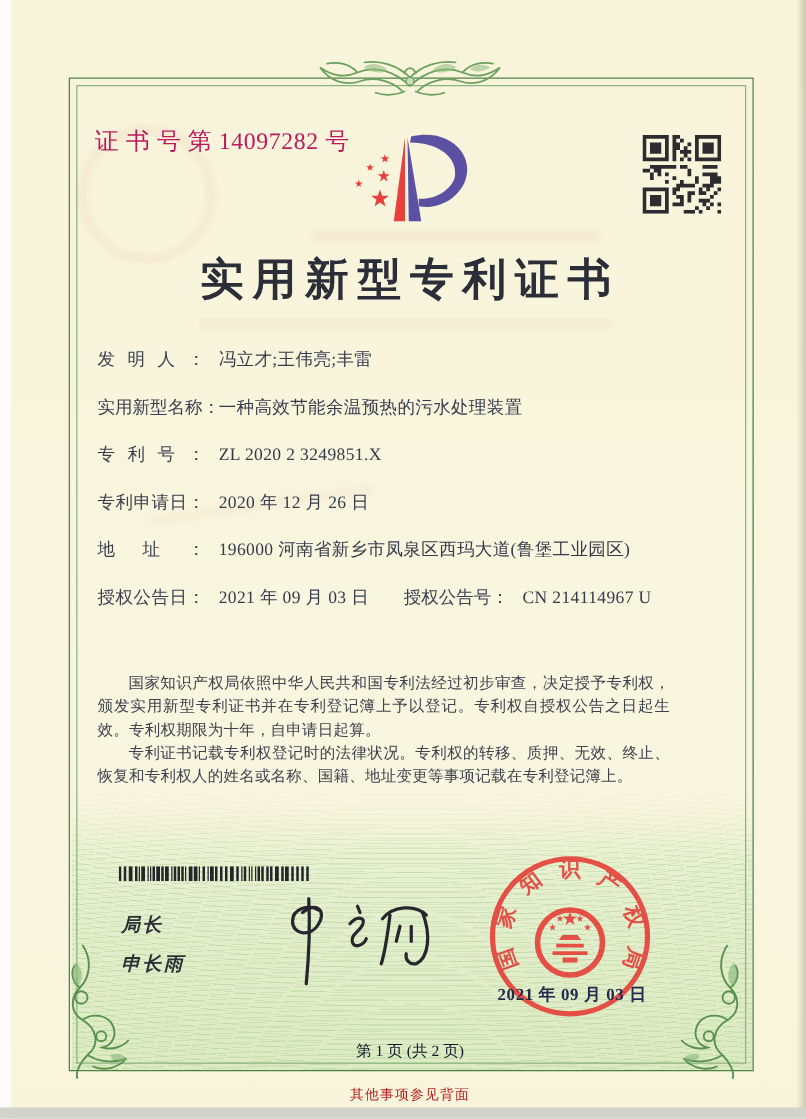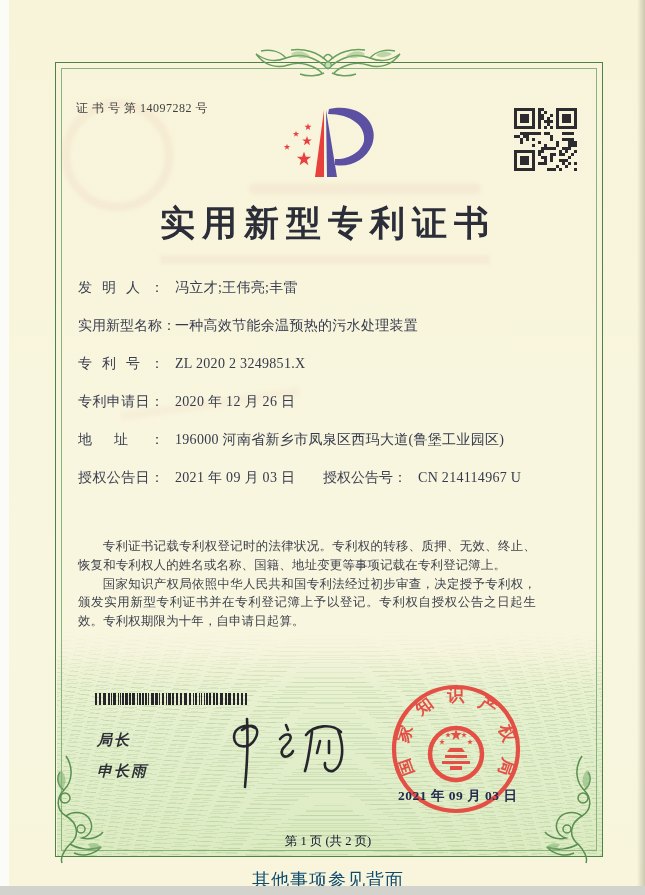--- a/index.html
+++ b/index.html
@@ -38,21 +38,21 @@
   .frame-outer{position:absolute;left:55px;top:62px;width:546px;height:793px;
     border:1.8px solid #4e8148;}
   .frame-inner{position:absolute;left:61px;top:68px;width:534px;height:781px;
     border:1px solid #8ab37d;}
   
   .ornament{position:absolute;}
   .orn-top{left:228px;top:42px;}
   .orn-bl{left:44px;top:752px;}
   .orn-br{left:540px;top:752px;transform:scaleX(-1);}
   
-  .cert-no{position:absolute;left:76px;top:100px;font-size:12px;color:#404040;letter-spacing:.5px;}
+  .cert-no{position:absolute;left:76px;top:100px;font-size:19px;color:#be185d;letter-spacing:.5px;}
   .logo{position:absolute;left:283px;top:97px;}
   .qr{position:absolute;left:514px;top:108px;}
   .title{position:absolute;left:55px;top:200px;width:546px;text-align:center;
     font-size:35px;font-weight:700;letter-spacing:7px;color:#2b2e38;}
   
   .fields{position:absolute;left:78px;top:279px;width:480px;font-size:14px;color:#363b4c;}
   .row{height:21px;margin-bottom:17px;white-space:nowrap;}
   .lbl{display:inline-block;width:86px;text-align:justify;text-align-last:justify;color:#3a3f50;}
   .val{margin-left:11px;letter-spacing:.3px;}
   .val-fixed{display:inline-block;width:148px;margin-left:11px;}
@@ -67,21 +67,21 @@
     font-size:15px;color:#2d3137;font-weight:600;font-style:italic;}
   .director .line{margin-bottom:12px;letter-spacing:2px;}
   .signature{position:absolute;left:202px;top:708px;}
   .seal{position:absolute;left:388px;top:681px;opacity:.92;}
   .seal-date{position:absolute;left:398px;top:787px;width:124px;font-size:13.5px;font-weight:700;
     color:#232a4e;letter-spacing:.5px;white-space:nowrap;}
   
   .page-info{position:absolute;left:55px;top:833px;width:546px;text-align:center;
     font-size:12.5px;color:#0f172a;}
   .back-note{position:absolute;left:55px;top:868px;width:546px;text-align:center;
-    font-size:18px;color:#0c4a6e;letter-spacing:1px;}
+    font-size:11px;color:#b91c1c;letter-spacing:1px;}
 </style>
 </head>
 <body>
 
 <div class="scan">
 
   <div class="paper"></div>
   <div class="bleed-circle"></div>
   <div class="bleed-row1"></div>
   <div class="bleed-row2"></div>
@@ -171,22 +171,22 @@
     </div>
     <div class="row">
       <span class="lbl">地址：</span><span class="val">196000 河南省新乡市凤泉区西玛大道(鲁堡工业园区)</span>
     </div>
     <div class="row">
       <span class="lbl">授权公告日：</span><span class="val val-fixed">2021 年 09 月 03 日</span><span class="lbl lbl2">授权公告号：</span><span class="val">CN 214114967 U</span>
     </div>
   </div>
 
   <div class="body-text">
+    <p>国家知识产权局依照中华人民共和国专利法经过初步审查，决定授予专利权，颁发实用新型专利证书并在专利登记簿上予以登记。专利权自授权公告之日起生效。专利权期限为十年，自申请日起算。</p>
     <p>专利证书记载专利权登记时的法律状况。专利权的转移、质押、无效、终止、恢复和专利权人的姓名或名称、国籍、地址变更等事项记载在专利登记簿上。</p>
-    <p>国家知识产权局依照中华人民共和国专利法经过初步审查，决定授予专利权，颁发实用新型专利证书并在专利登记簿上予以登记。专利权自授权公告之日起生效。专利权期限为十年，自申请日起算。</p>
   </div>
 
   <svg class="barcode" width="156" height="12" viewBox="0 0 156 12">
       <path d="M0,0h2v12h-2zM4,0h2v12h-2zM8,0h3v12h-3zM13,0h2v12h-2zM16,0h1v12h-1zM18,0h3v12h-3zM23,0h1v12h-1zM25,0h1v12h-1zM27,0h2v12h-2zM30,0h3v12h-3zM34,0h2v12h-2zM37,0h3v12h-3zM42,0h1v12h-1zM44,0h2v12h-2zM47,0h2v12h-2zM50,0h2v12h-2zM53,0h1v12h-1zM56,0h3v12h-3zM60,0h3v12h-3zM64,0h1v12h-1zM67,0h2v12h-2zM71,0h1v12h-1zM73,0h3v12h-3zM77,0h2v12h-2zM81,0h2v12h-2zM85,0h2v12h-2zM89,0h3v12h-3zM94,0h2v12h-2zM98,0h1v12h-1zM100,0h2v12h-2zM104,0h1v12h-1zM106,0h1v12h-1zM109,0h1v12h-1zM111,0h2v12h-2zM114,0h2v12h-2zM118,0h2v12h-2zM121,0h2v12h-2zM125,0h3v12h-3zM130,0h2v12h-2zM133,0h3v12h-3zM138,0h2v12h-2zM142,0h2v12h-2zM146,0h2v12h-2zM150,0h2v12h-2z" fill="#26262a"></path>
     </svg>
 
   <div class="director">
     <div class="line">局长</div>
     <div class="line">申长雨</div>
   </div>

